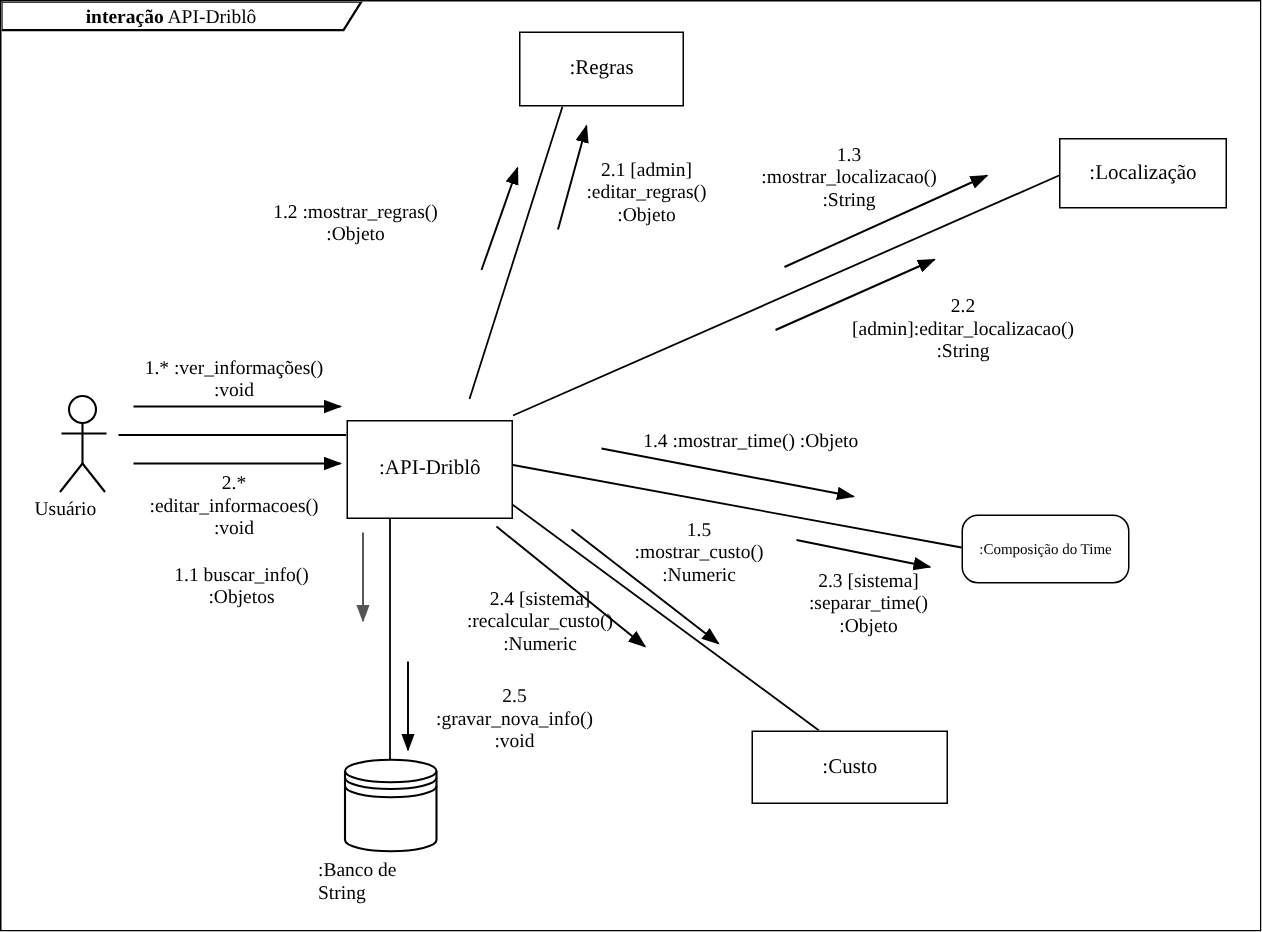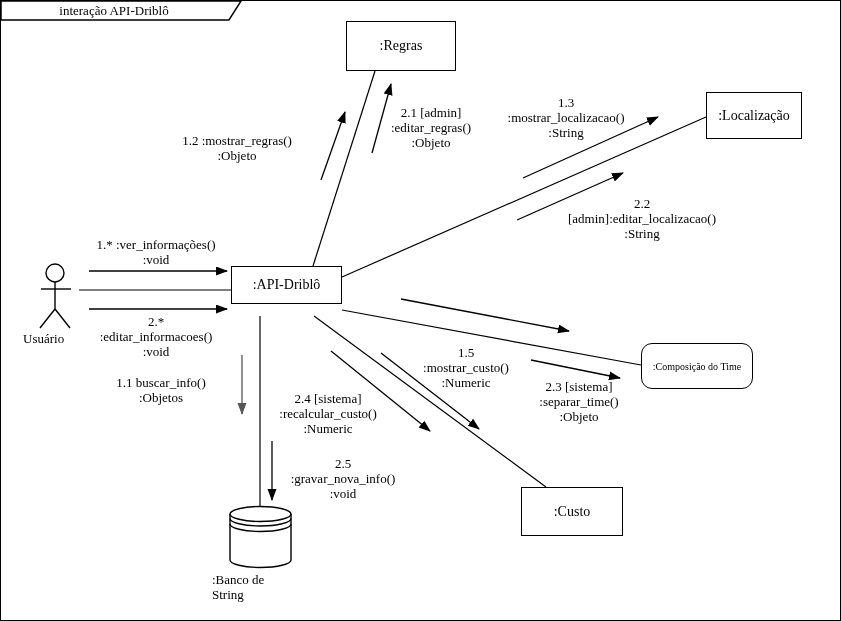--- a/index.html
+++ b/index.html
@@ -27,21 +27,21 @@
   }
   .msg span{display:block;}
   .lbl{
     position:absolute;z-index:3;
     font-size:13px;line-height:15px;text-align:left;white-space:nowrap;
   }
   #frame-tab-text{
     position:absolute;left:0;top:1px;width:226px;z-index:4;
     text-align:center;font-size:13px;line-height:17px;white-space:nowrap;
   }
-  #frame-tab-text .kw{font-weight:normal;}
+  #frame-tab-text .kw{font-weight:bold;}
 </style>
 </head>
 <body>
 
 <div id="canvas">
 
   <svg class="layer" width="841" height="621" viewBox="0 0 841 621">
     <defs>
       <marker id="ah" markerWidth="14" markerHeight="10" refX="11" refY="4.5" orient="auto" markerUnits="userSpaceOnUse">
         <path d="M0,0 L12,4.5 L0,9 Z" fill="#000"></path>
@@ -95,33 +95,33 @@
 
   <div id="frame-tab-text">
     <span class="kw">interação</span>
     <span>API-Driblô</span>
   </div>
 
   <div class="obj" style="left:345px;top:20px;width:110px;height:50px">
     <span>:Regras</span>
   </div>
 
-  <div class="obj" style="left:705px;top:91px;width:96px;height:47px">
+  <div class="obj" style="left:705px;top:91px;width:112px;height:47px">
     <span>:Localização</span>
   </div>
 
-  <div class="obj" style="left:230px;top:265px;width:111px;height:38px">
+  <div class="obj" style="left:230px;top:279px;width:111px;height:66px">
     <span>:API-Driblô</span>
   </div>
 
   <div class="obj small" style="left:640px;top:342px;width:112px;height:46px">
     <span>:Composição do Time</span>
   </div>
 
-  <div class="obj" style="left:520px;top:486px;width:102px;height:49px">
+  <div class="obj" style="left:500px;top:486px;width:131px;height:49px">
     <span>:Custo</span>
   </div>
 
   <div class="lbl" style="left:22px;top:330px;width:66px">Usuário</div>
 
   <div class="lbl" style="left:211px;top:571px;width:100px">
     <span style="display:block">:Banco de</span>
     <span style="display:block">String</span>
   </div>
 
@@ -157,34 +157,37 @@
     <span>:mostrar_localizacao()</span>
     <span>:String</span>
   </div>
 
   <div class="msg" style="left:550px;top:195px;width:182px">
     <span>2.2</span>
     <span>[admin]:editar_localizacao()</span>
     <span>:String</span>
   </div>
 
+  <div class="msg" style="left:412px;top:285px;width:175px">
+    <span>1.4 :mostrar_time() :Objeto</span>
+  </div>
 
   <div class="msg" style="left:405px;top:344px;width:120px">
     <span>1.5</span>
     <span>:mostrar_custo()</span>
     <span>:Numeric</span>
   </div>
 
   <div class="msg" style="left:522px;top:378px;width:112px">
     <span>2.3 [sistema]</span>
     <span>:separar_time()</span>
     <span>:Objeto</span>
   </div>
 
-  <div class="msg" style="left:262px;top:390px;width:130px">
+  <div class="msg" style="left:294px;top:390px;width:130px">
     <span>2.4 [sistema]</span>
     <span>:recalcular_custo()</span>
     <span>:Numeric</span>
   </div>
 
   <div class="msg" style="left:276px;top:455px;width:132px">
     <span>2.5</span>
     <span>:gravar_nova_info()</span>
     <span>:void</span>
   </div>

